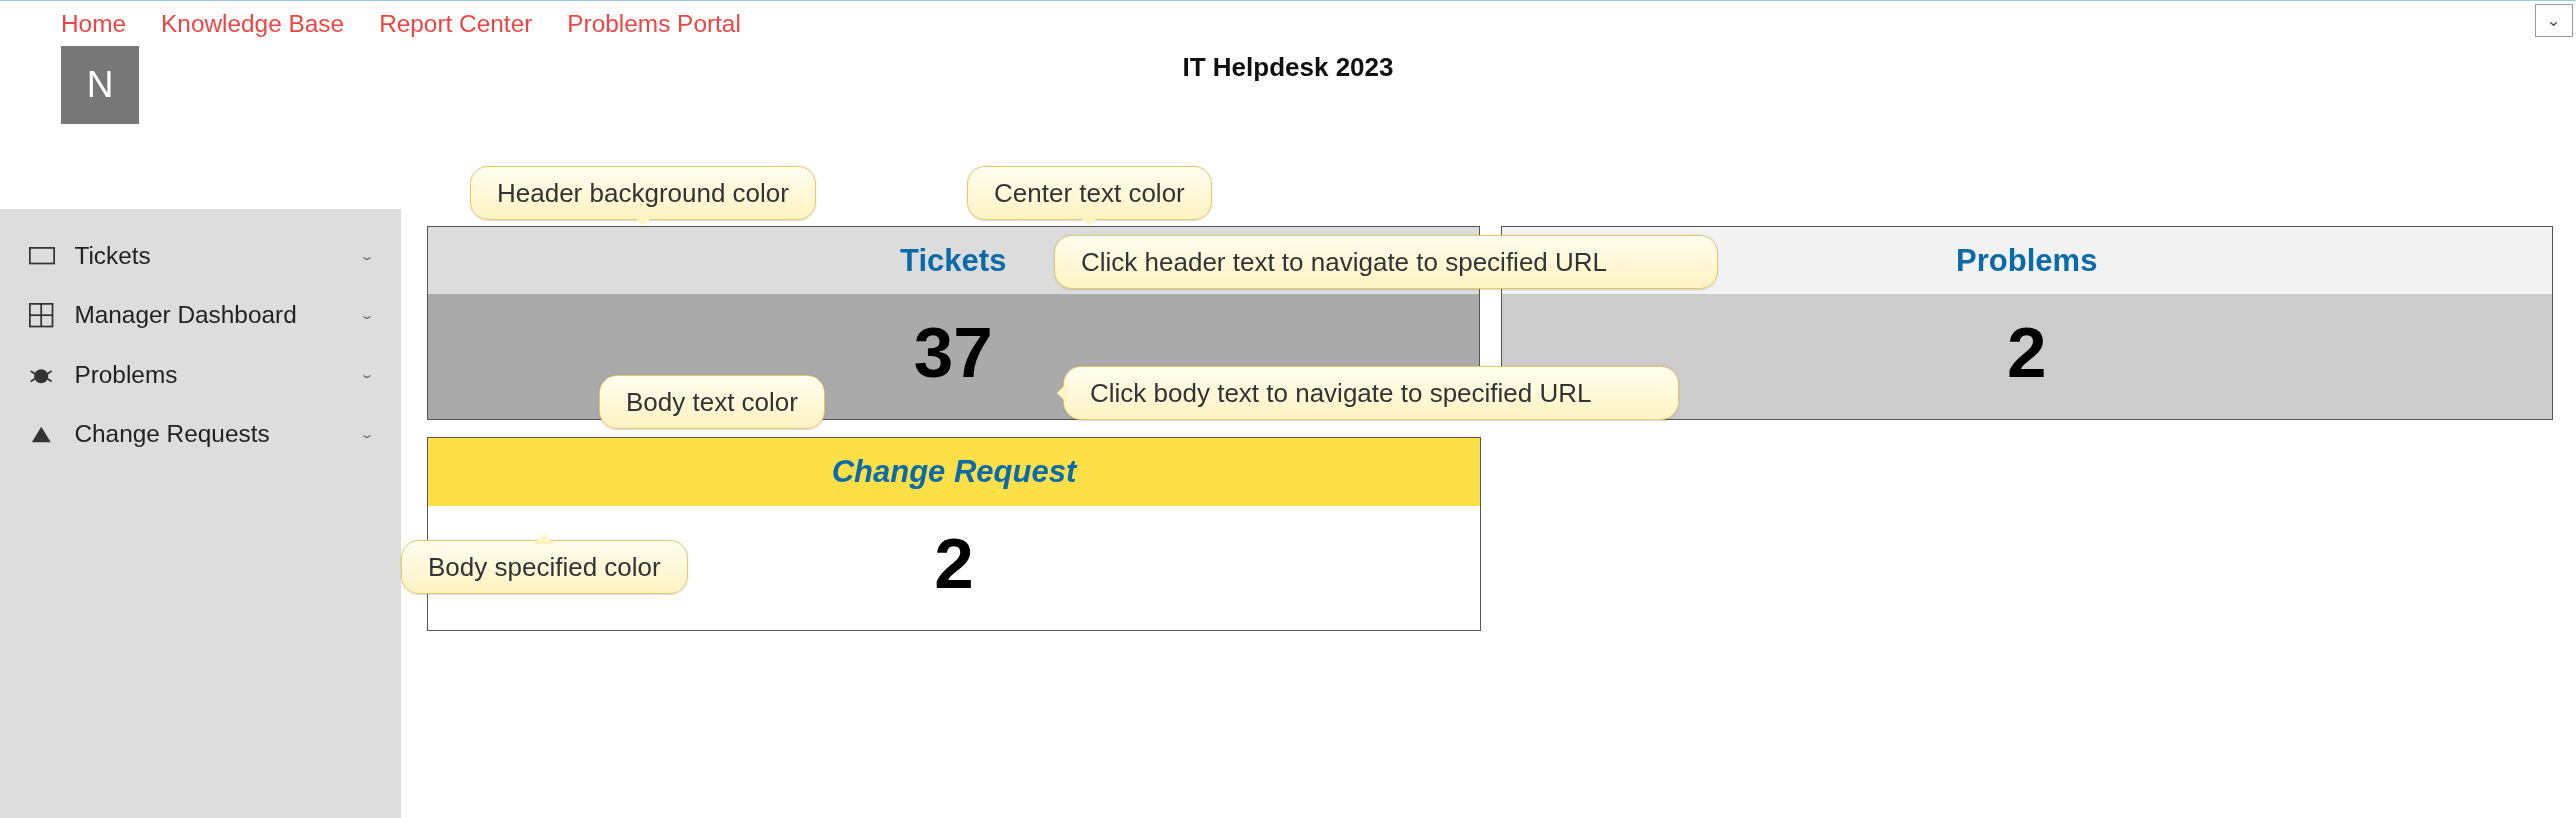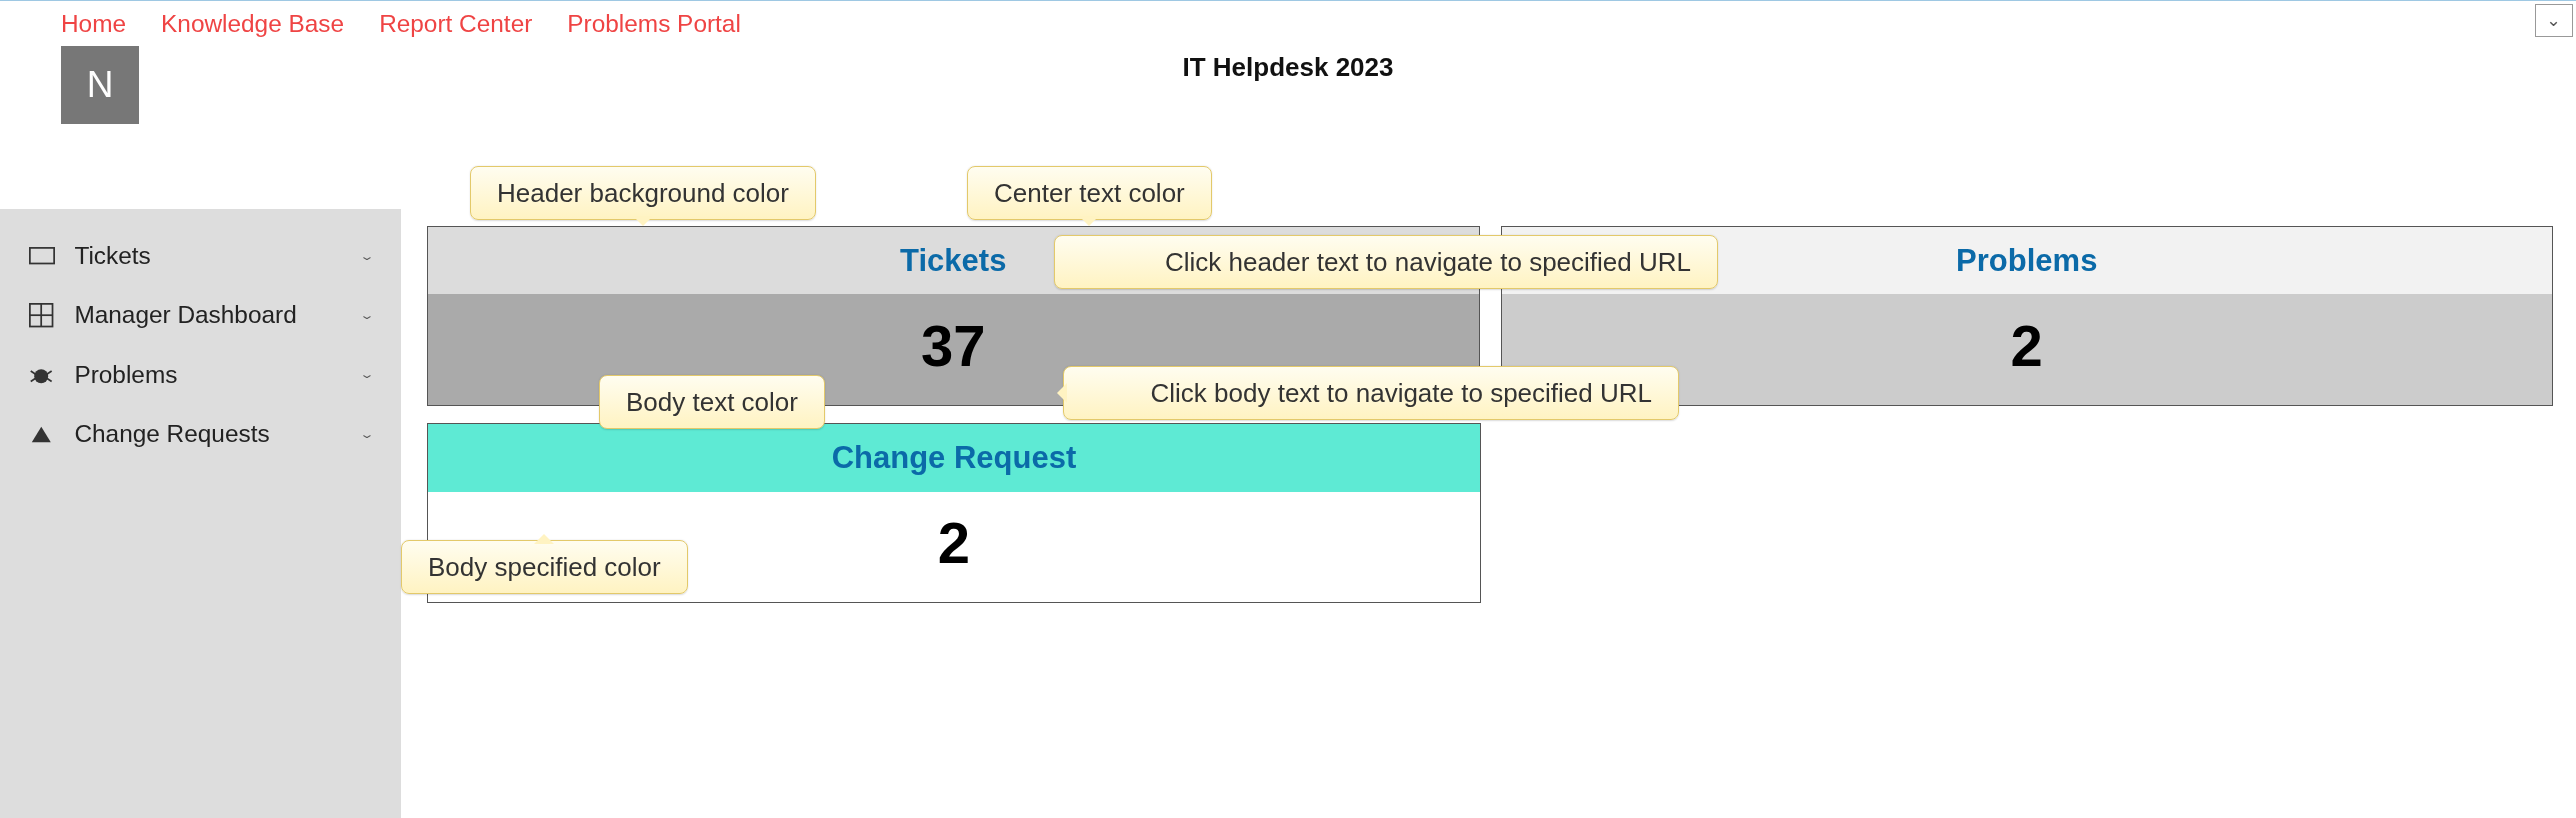--- a/index.html
+++ b/index.html
@@ -95,42 +95,42 @@
       width: 1054px;
     }
     .card-head {
       text-align: center;
       font-size: 31px;
       font-weight: 700;
       padding: 15.7px 0;
     }
     .card-body {
       text-align: center;
-      font-size: 58px;
+      font-size: 71px;
       font-weight: 700;
       padding: 17.4px 0 26px;
       color: #000;
       cursor: pointer;
     }
     .c1 .card-head { background: #dcdcdc; color: #0b6aa8; cursor: pointer; }
     .c1 .card-body { background: #aaa; }
     .c2 .card-head { background: #f2f2f2; color: #0b6aa8; cursor: pointer; }
     .c2 .card-body { background: #ccc; }
     .c3 { width: 1054px; }
-    .c3 .card-head { background: #5eead4; color: #0b6aa8; cursor: pointer; }
+    .c3 .card-head { background: #fde047; color: #0b6aa8; cursor: pointer; font-style: italic; }
     .c3 .card-body { background: #fff; }
     .callout {
       position: absolute;
       background: linear-gradient(#fffdf0, #fff3c2);
       border: 1.7px solid #e3c96a;
-      border-radius: 8px;
+      border-radius: 18px;
       padding: 10.5px 26px;
       font-size: 26px;
       color: #333;
-      text-align: right;
+      text-align: left;
       z-index: 50;
       box-shadow: 0 0.9px 1.7px rgba(0,0,0,0.15);
     }
     .callout.tail-bottom::after {
       content: "";
       position: absolute;
       bottom: -17.4px;
       left: 50%;
       transform: translateX(-50%);
       border: 10.5px solid transparent;

